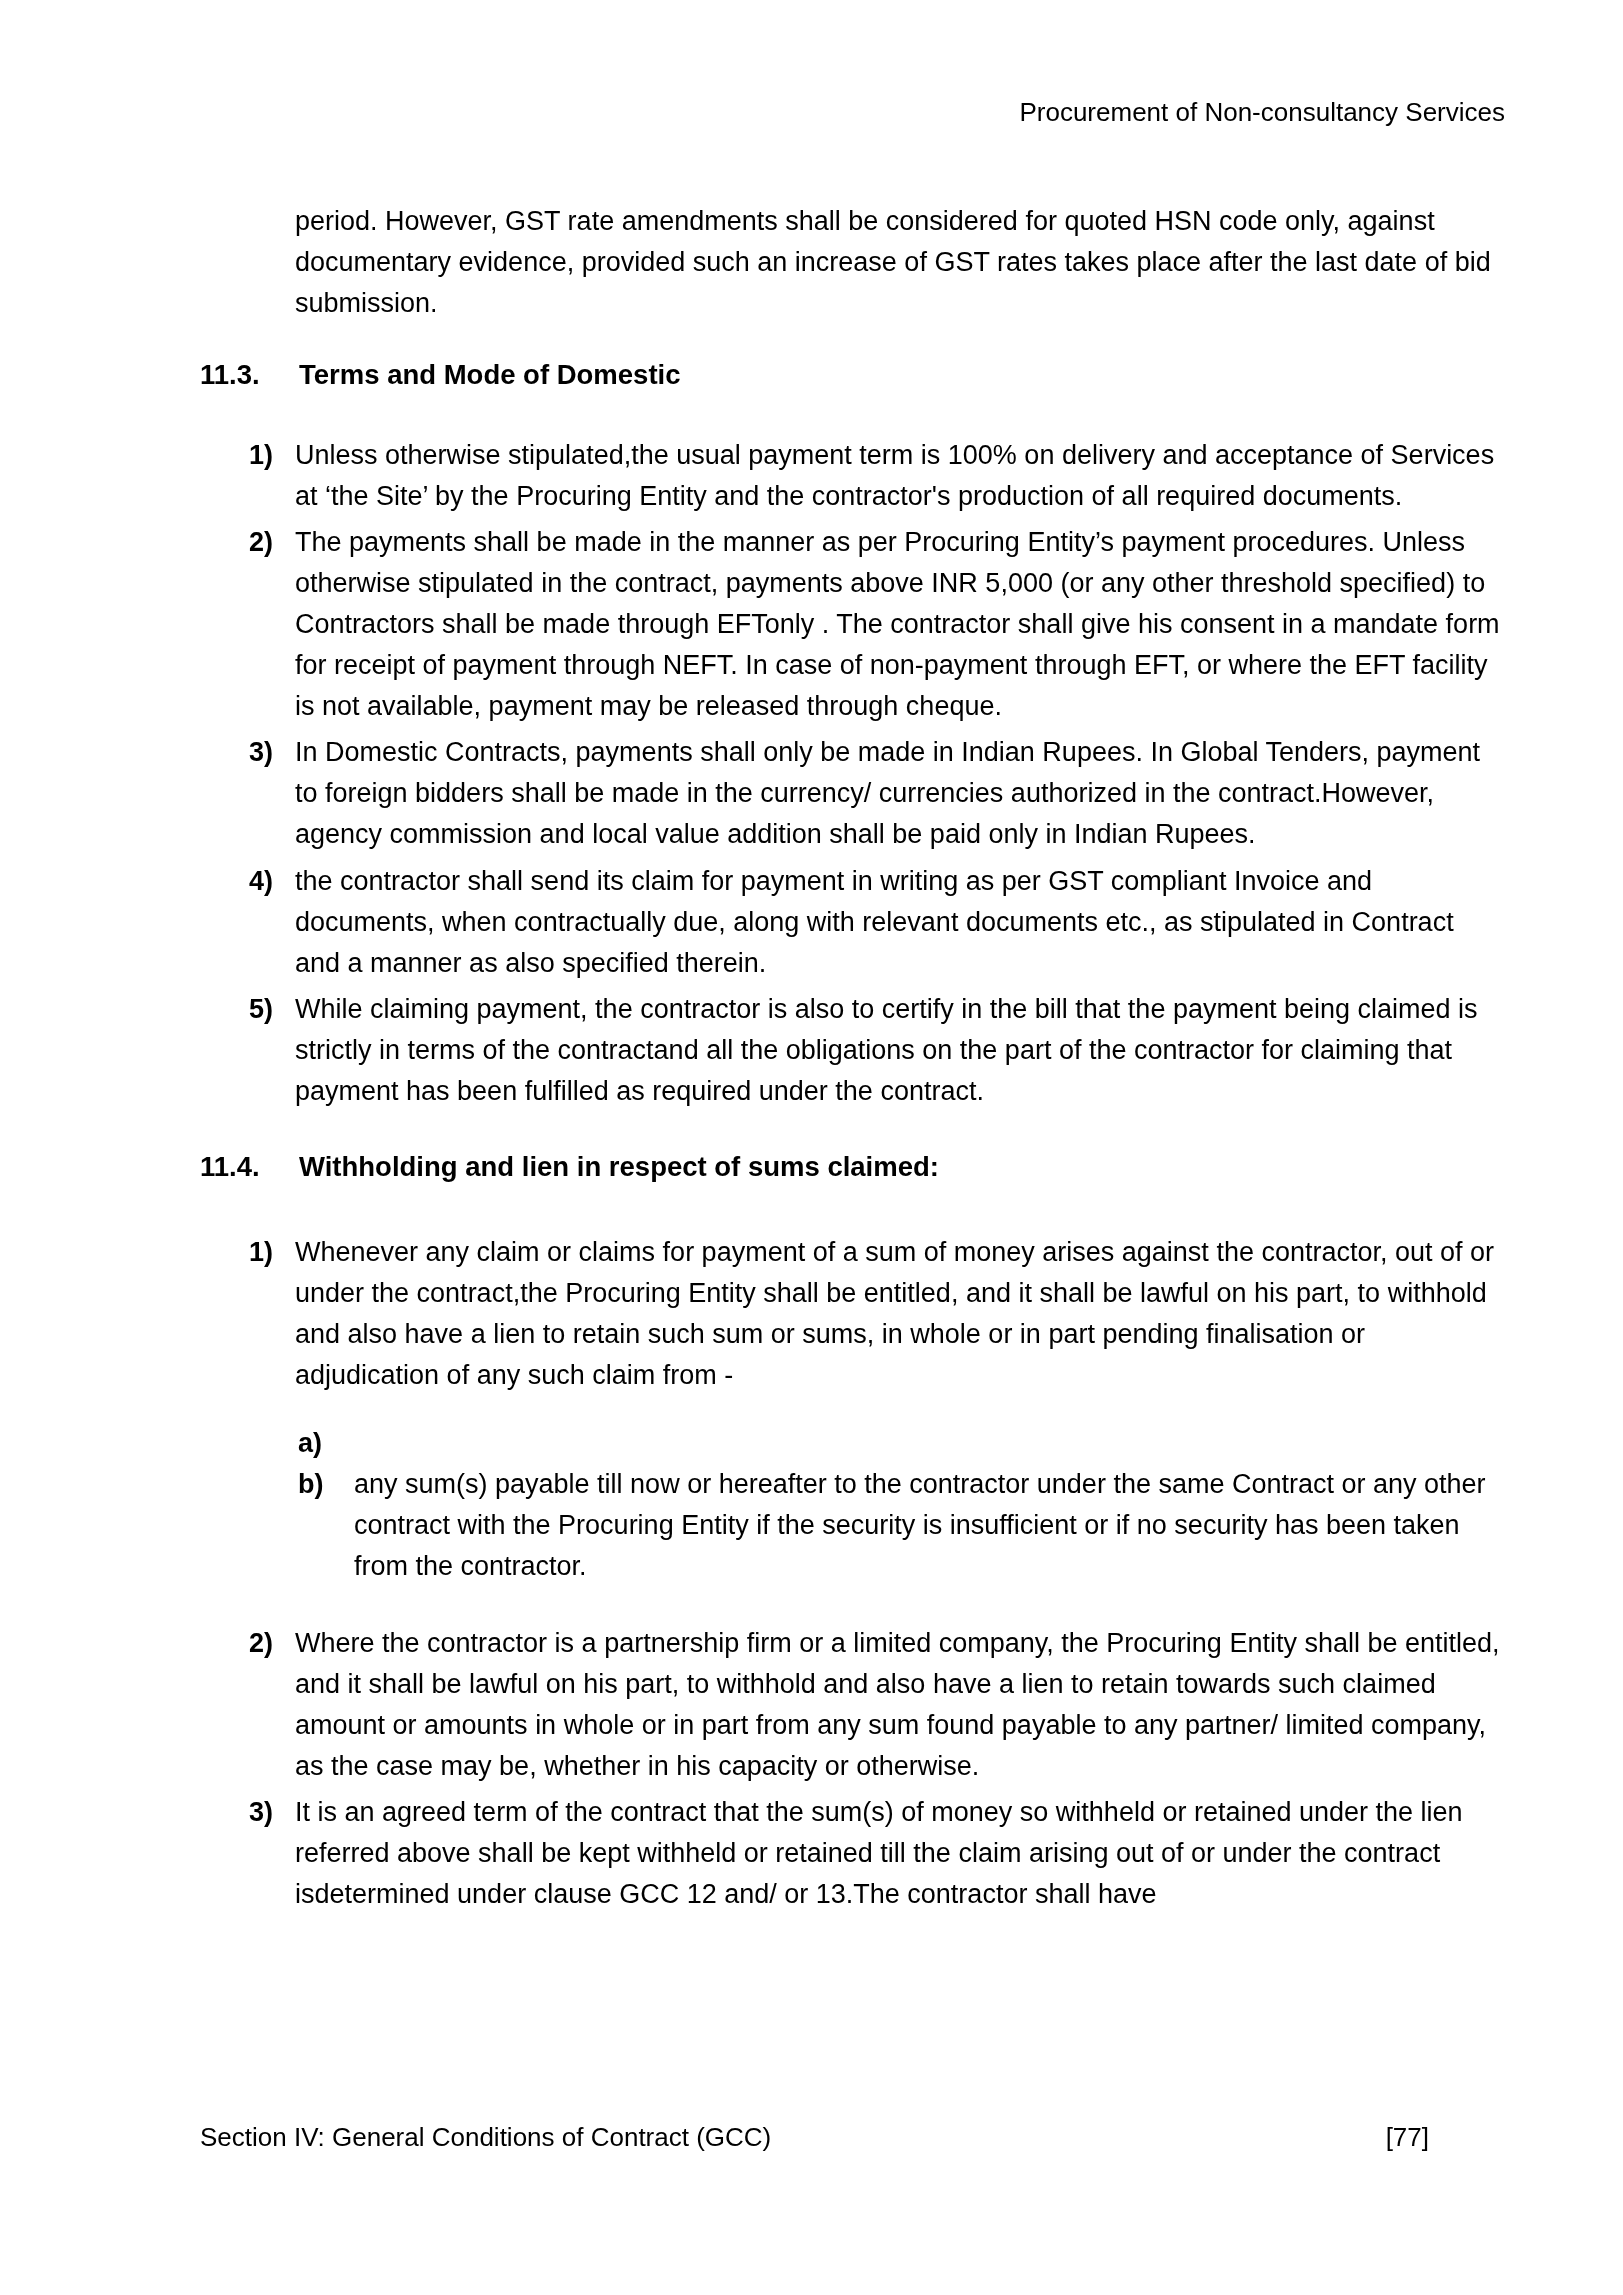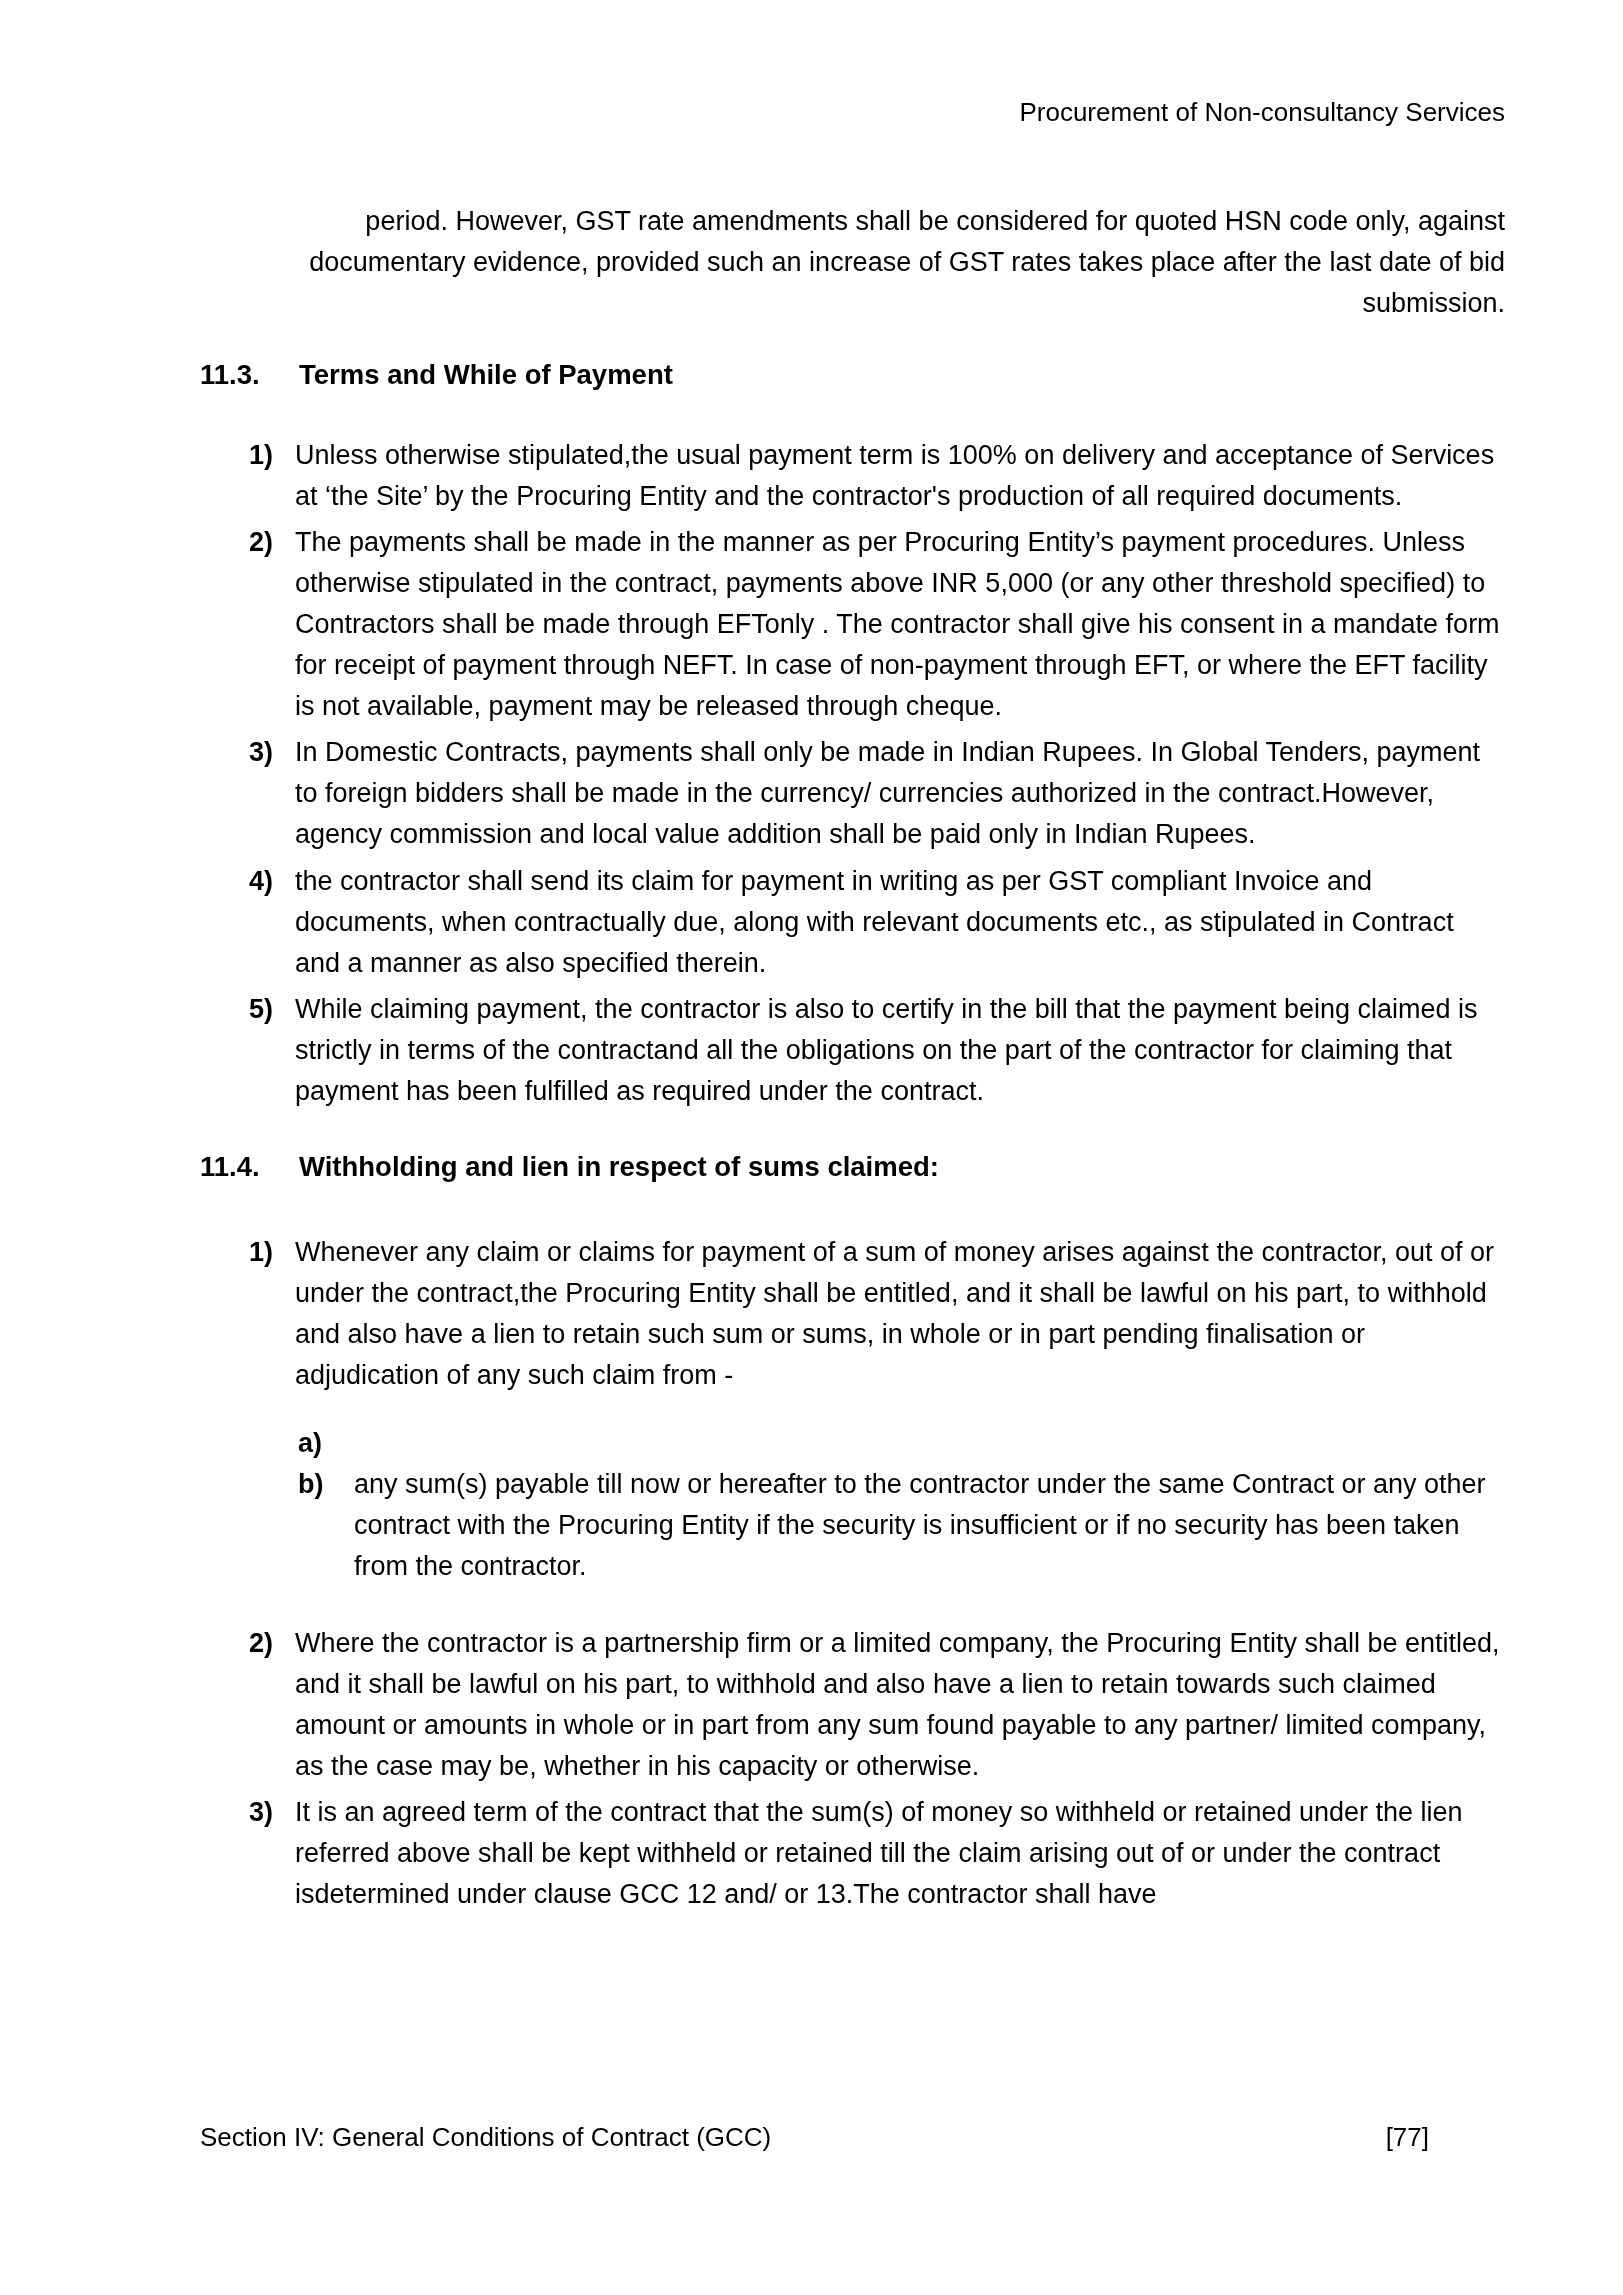--- a/index.html
+++ b/index.html
@@ -21,21 +21,21 @@
   .doc-header {
     text-align: right;
     font-size: 26px;
     line-height: 31px;
     color: #000000;
   }
   .intro {
     margin: 73px 0 0 95px;
     font-size: 27px;
     line-height: 41px;
-    text-align: right;
+    text-align: left;
   }
   .section-heading {
     display: flex;
     align-items: flex-start;
     font-weight: bold;
     font-size: 27.5px;
     line-height: 36px;
     margin: 33px 0 0 0;
   }
   .section-heading.second {
@@ -104,21 +104,21 @@
 <div class="page">
 
   <div class="doc-header">
     <span>Procurement of Non-consultancy Services</span>
   </div>
 
   <div class="intro">period. However, GST rate amendments shall be considered for quoted HSN code only, against documentary evidence, provided such an increase of GST rates takes place after the last date of bid submission.</div>
 
   <div class="section-heading">
     <span class="sec-num">11.3.</span>
-    <span class="sec-title">Terms and While of Payment</span>
+    <span class="sec-title">Terms and Mode of Domestic</span>
   </div>
 
   <div class="num-list">
     <div class="item">
       <span class="item-marker">1)</span>
       <div class="item-text">Unless otherwise stipulated,the usual payment term is 100% on delivery and acceptance of Services at ‘the Site’ by the Procuring Entity and the contractor's production of all required documents.</div>
     </div>
     <div class="item">
       <span class="item-marker">2)</span>
       <div class="item-text">The payments shall be made in the manner as per Procuring Entity’s payment procedures. Unless otherwise stipulated in the contract, payments above INR 5,000 (or any other threshold specified) to Contractors shall be made through EFTonly . The contractor shall give his consent in a mandate form for receipt of payment through NEFT. In case of non-payment through EFT, or where the EFT facility is not available, payment may be released through cheque.</div>

